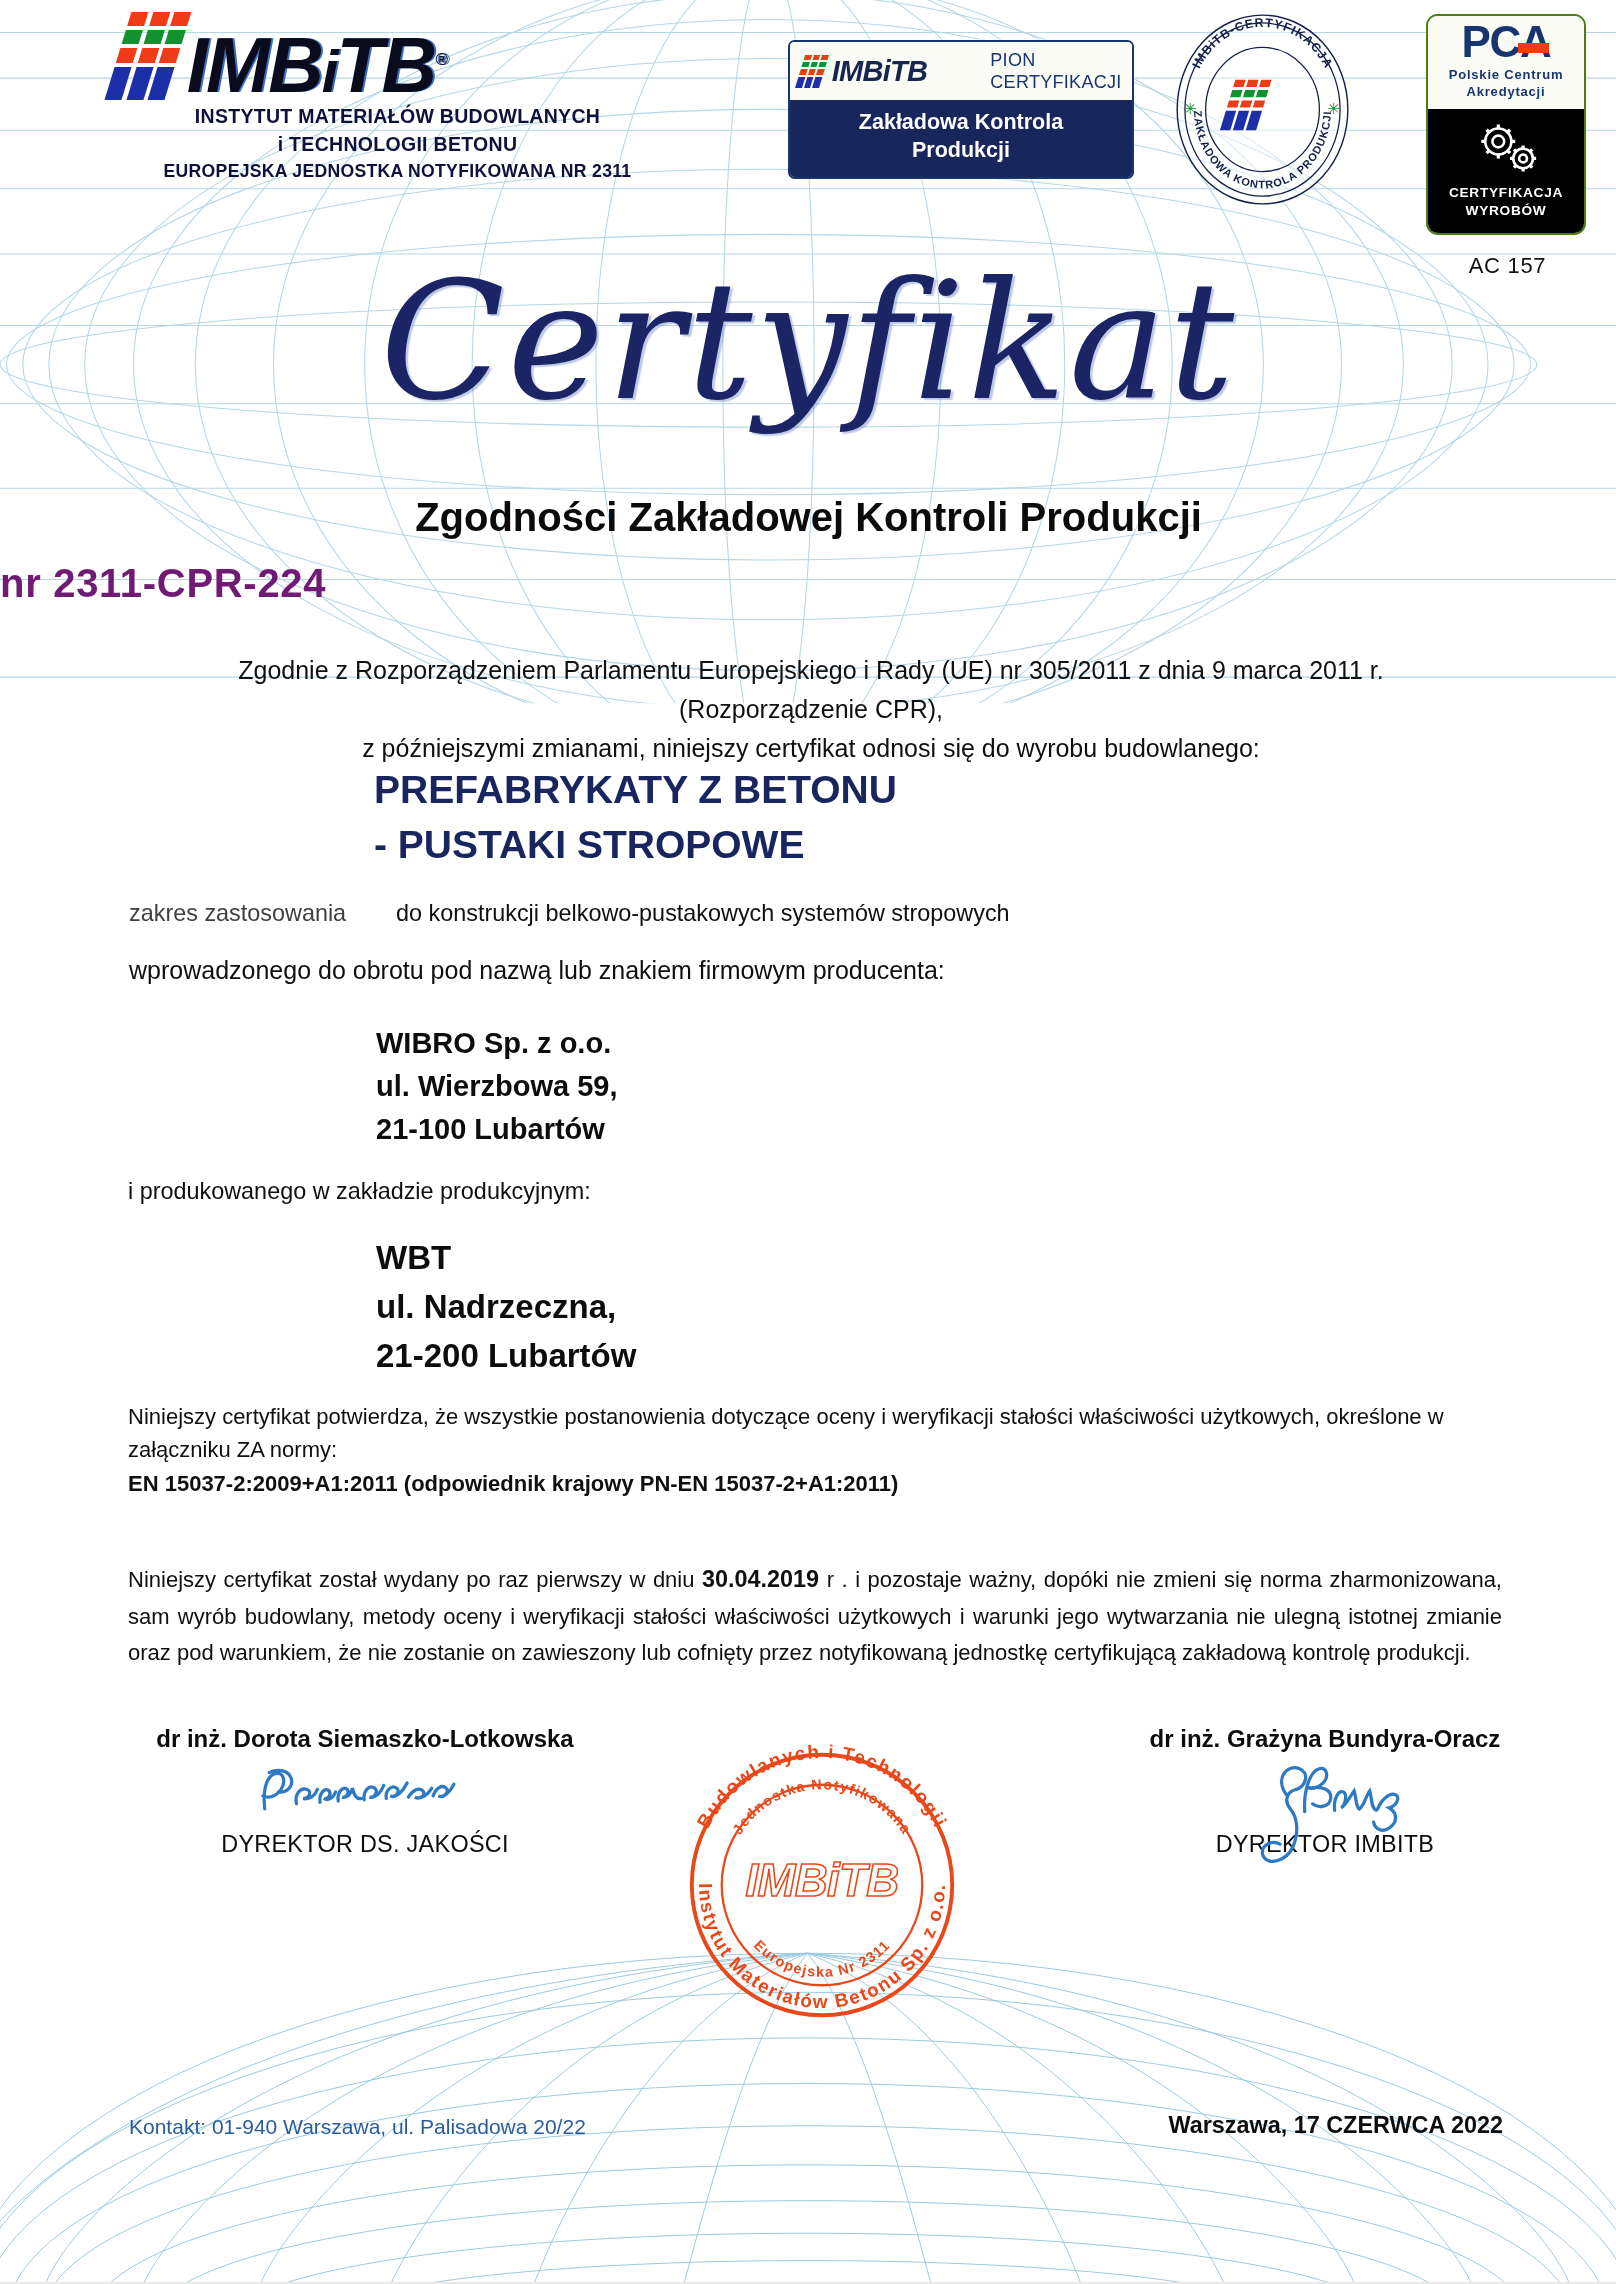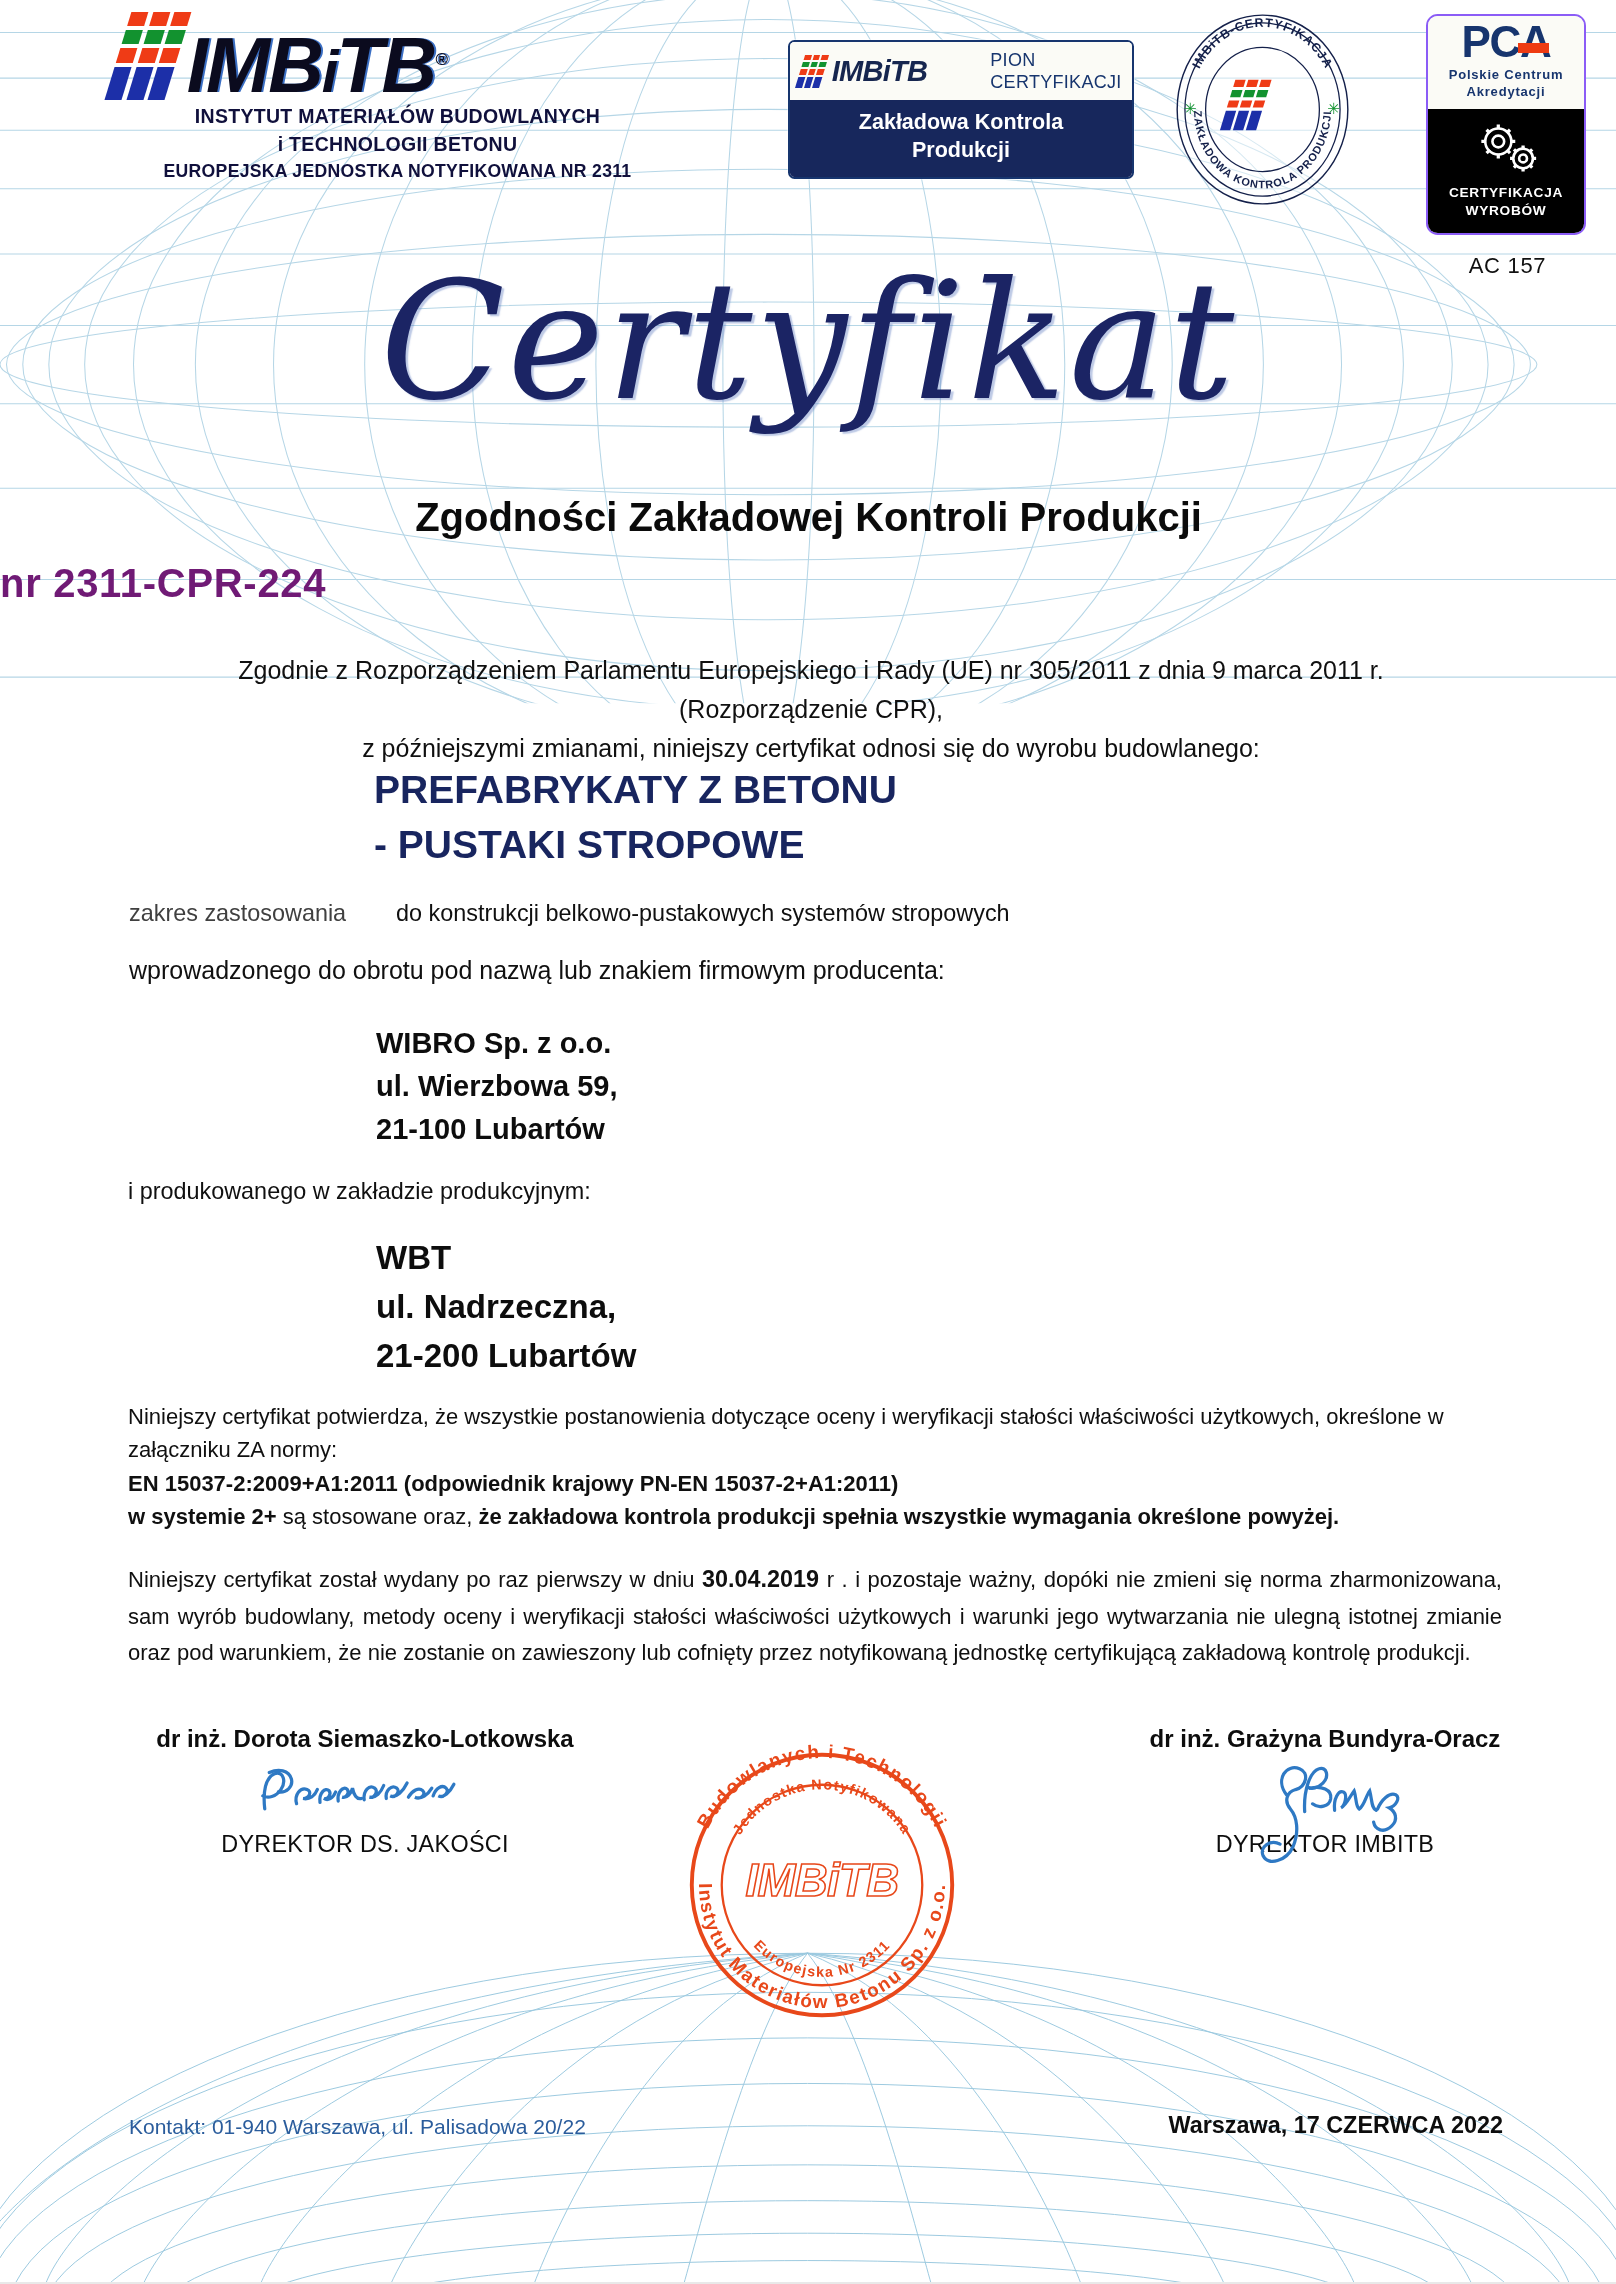--- a/index.html
+++ b/index.html
@@ -173,21 +173,21 @@
     width: 181px;
     height: 195px;
   }
 
   
   .pca {
     position: absolute;
     left: 1426px;
     top: 14.3px;
     width: 156px;
-    border: 2px solid #8b5cf6;
+    border: 2px solid #4d7c0f;
     border-radius: 11.7px;
     overflow: hidden;
     background: #fbfbf6;
   }
   .pca-top { padding: 5.2px 0 7.8px 0; text-align: center; background: #fbfbf6; }
   .pca-word {
     font-weight: bold;
     font-size: 44px;
     color: #17356e;
     letter-spacing: -1.3px;
@@ -709,23 +709,20 @@
 
   <div class="plant">
     <div>WBT</div>
     <div>ul. Nadrzeczna,</div>
     <div>21-200 Lubartów</div>
   </div>
 
   <div class="norms">
     <div>Niniejszy certyfikat potwierdza, że wszystkie postanowienia dotyczące oceny i weryfikacji stałości właściwości użytkowych, określone w załączniku ZA normy:</div>
     <span class="line-strong">EN 15037-2:2009+A1:2011 (odpowiednik krajowy PN-EN 15037-2+A1:2011)</span>
-    <div>
-      <span class="b">w systemie 2+</span><span> są stosowane oraz, </span><span class="b">że zakładowa kontrola produkcji spełnia wszystkie wymagania określone powyżej.</span>
-    </div>
   </div>
 
   <div class="validity">
     <span>Niniejszy certyfikat został wydany po raz pierwszy w dniu </span><b>30.04.2019</b><span> r . i pozostaje ważny, dopóki nie zmieni się norma zharmonizowana, sam wyrób budowlany, metody oceny i weryfikacji stałości właściwości użytkowych i warunki jego wytwarzania nie ulegną istotnej zmianie oraz pod warunkiem, że nie zostanie on zawieszony lub cofnięty przez notyfikowaną jednostkę certyfikującą zakładową kontrolę produkcji.</span>
   </div>
 </div>
 
 <div class="sig left">
   <div class="sig-name">dr inż. Dorota Siemaszko-Lotkowska</div>
   <div class="sig-mark">

